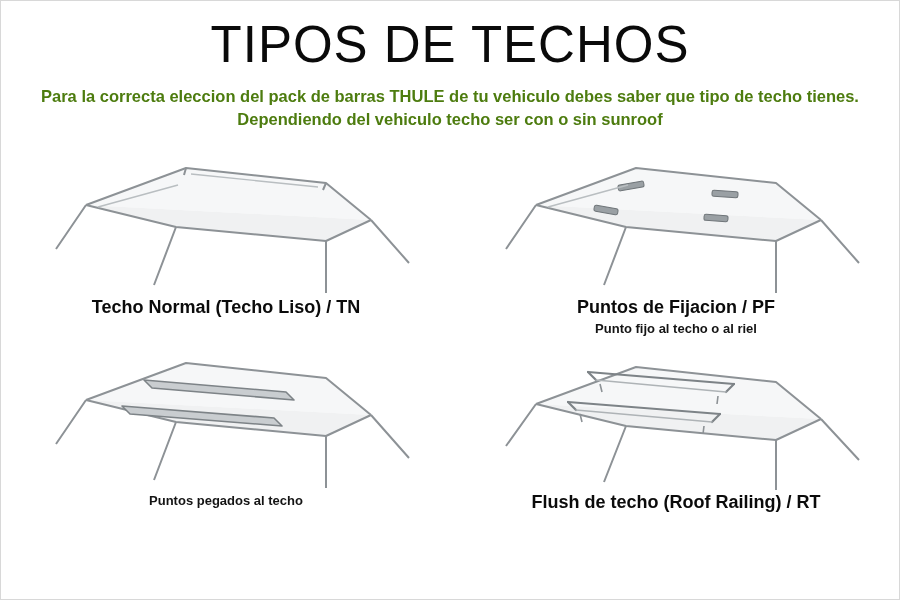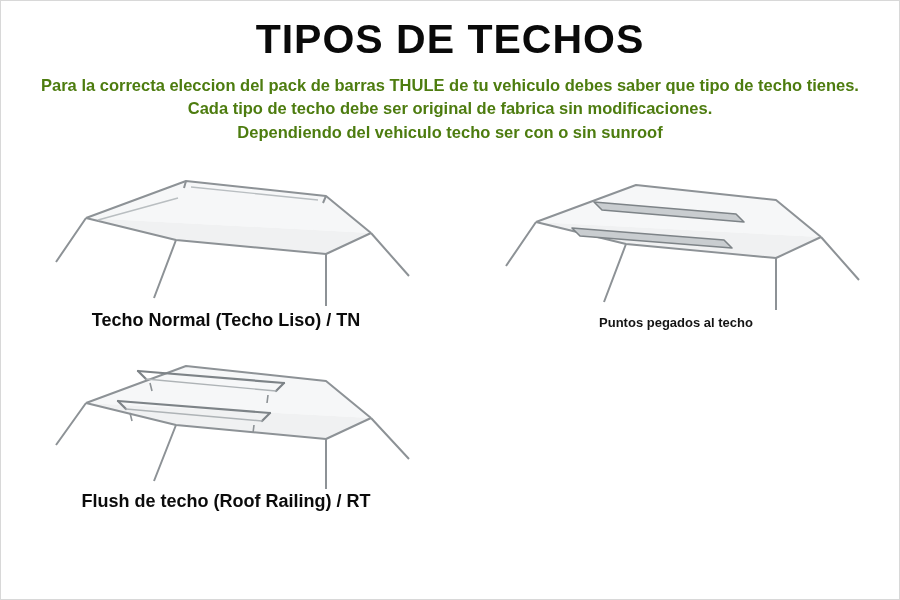--- a/index.html
+++ b/index.html
@@ -17,22 +17,22 @@
   }
   .page {
     width: 900px;
     height: 600px;
     position: relative;
     box-sizing: border-box;
     border: 1px solid #d8d8d8;
   }
   .title {
     text-align: center;
-    font-size: 41px;
-    font-weight: bold;
+    font-size: 51px;
+    font-weight: normal;
     letter-spacing: 1px;
     margin: 17px 0 0 0;
     line-height: 1.05;
     color: #0a0a0a;
   }
   .subtitle {
     text-align: center;
     font-size: 16.5px;
     font-weight: bold;
     line-height: 1.42;
@@ -76,21 +76,20 @@
 </style>
 </head>
 <body>
 
 <div class="page">
 
   <h1 class="title">TIPOS DE TECHOS</h1>
 
   <div class="subtitle">
     <div>Para la correcta eleccion del pack de barras THULE de tu vehiculo debes saber que tipo de techo tienes.</div>
-    <div>Cada tipo de techo debe ser original de fabrica sin modificaciones.</div>
     <div>Dependiendo del vehiculo techo ser con o sin sunroof</div>
   </div>
 
   <div class="grid">
 
     <div class="cell">
       <svg class="art" viewBox="0 0 400 150">
         <g fill="none" stroke="#8d9296" stroke-width="2" stroke-linejoin="round">
           <path d="M60 60 L160 23 L300 38 L345 75" fill="#f6f7f8"></path>
           <path d="M60 60 L150 82 L300 96 L345 75" fill="#f0f1f2"></path>
@@ -99,20 +98,40 @@
         </g>
         <g fill="none" stroke="#b9bec1" stroke-width="1.4">
           <path d="M72 62 L152 40"></path>
           <path d="M165 29 L292 42"></path>
         </g>
       </svg>
       <div class="cell-title">Techo Normal (Techo Liso) / TN</div>
       <div class="cell-sub"></div>
     </div>
 
+    <div class="cell">
+      <svg class="art" viewBox="0 0 400 150">
+        <g fill="none" stroke="#8d9296" stroke-width="2" stroke-linejoin="round">
+          <path d="M60 60 L160 23 L300 38 L345 75" fill="#f6f7f8"></path>
+          <path d="M60 60 L150 82 L300 96 L345 75" fill="#f0f1f2"></path>
+          <path d="M60 60 L30 104 M150 82 L128 140 M300 96 L300 148 M345 75 L383 118"></path>
+        </g>
+        <g fill="#9aa0a4" stroke="#6f7579" stroke-width="1">
+          <rect x="142" y="38" width="26" height="6" rx="2" transform="rotate(-10 155 41)"></rect>
+          <rect x="236" y="46" width="26" height="6" rx="2" transform="rotate(4 249 49)"></rect>
+          <rect x="118" y="62" width="24" height="6" rx="2" transform="rotate(10 130 65)"></rect>
+          <rect x="228" y="70" width="24" height="6" rx="2" transform="rotate(4 240 73)"></rect>
+        </g>
+        <g fill="none" stroke="#b9bec1" stroke-width="1.4">
+          <path d="M72 62 L152 40"></path>
+        </g>
+      </svg>
+      <div class="cell-title">Puntos de Fijacion / PF</div>
+      <div class="cell-sub">Punto fijo al techo o al riel</div>
+    </div>
 
     <div class="cell row2">
       <svg class="art" viewBox="0 0 400 150">
         <g fill="none" stroke="#8d9296" stroke-width="2" stroke-linejoin="round">
           <path d="M60 60 L160 23 L300 38 L345 75" fill="#f6f7f8"></path>
           <path d="M60 60 L150 82 L300 96 L345 75" fill="#f0f1f2"></path>
           <path d="M60 60 L30 104 M150 82 L128 140 M300 96 L300 148 M345 75 L383 118"></path>
         </g>
         <g fill="#c9cdd0" stroke="#7d8387" stroke-width="1.6" stroke-linejoin="round">
           <path d="M118 40 L260 52 L268 60 L126 48 Z"></path>

